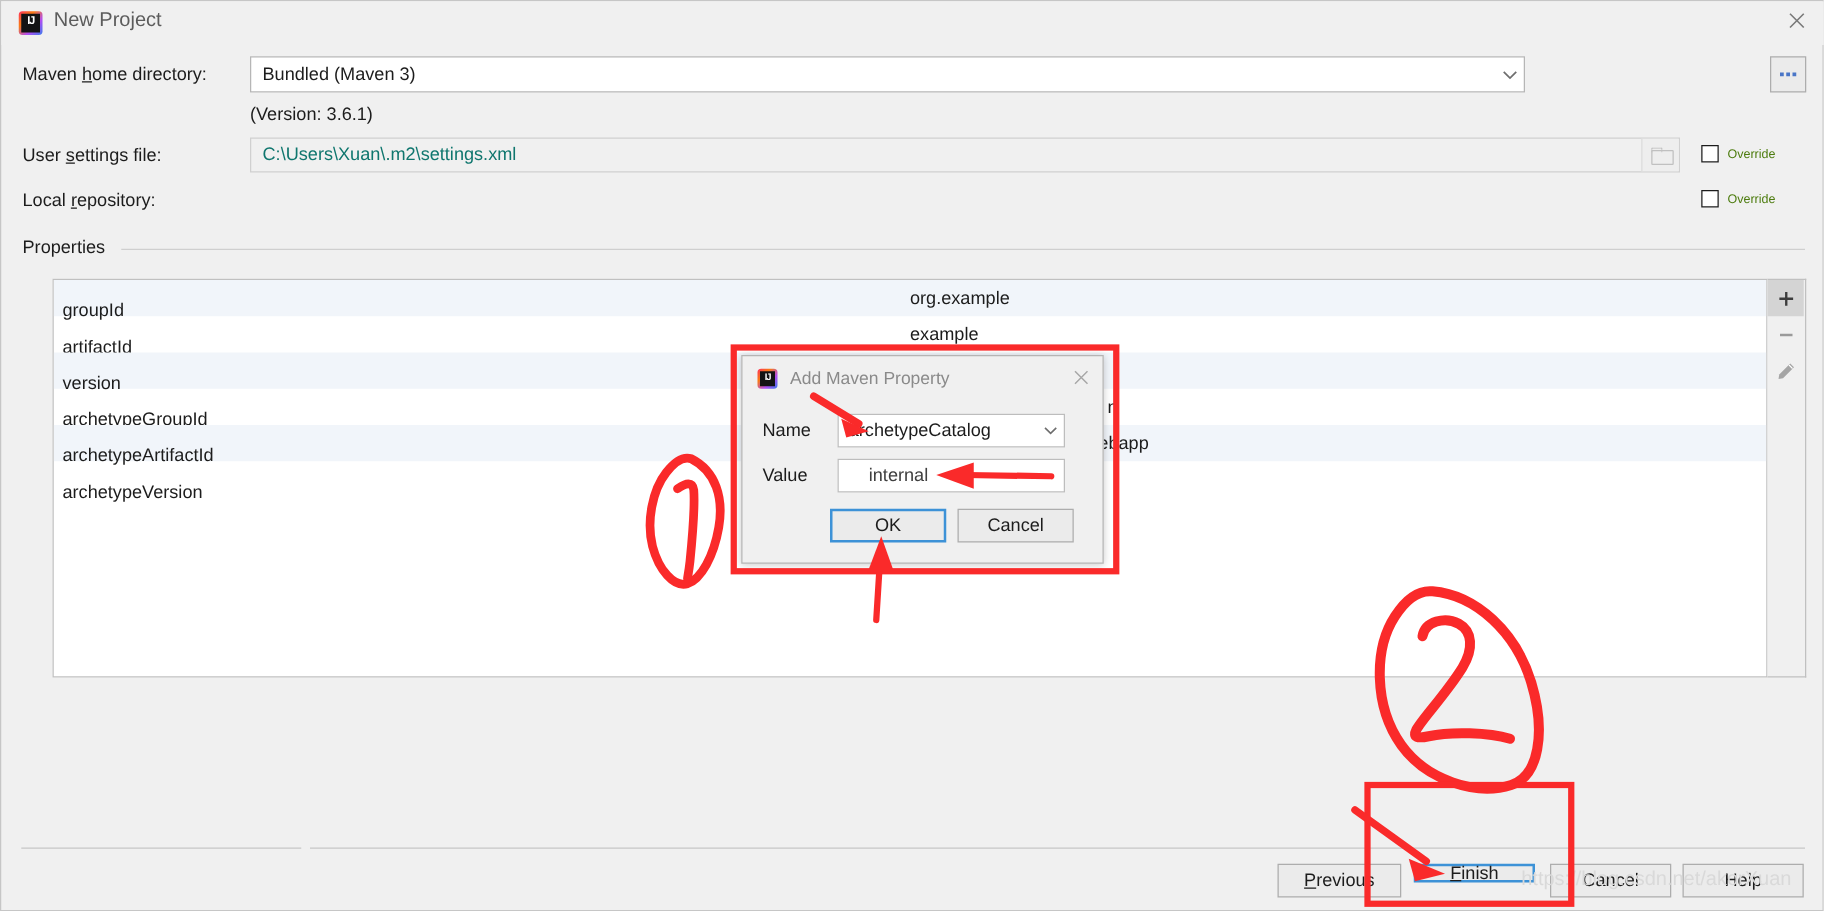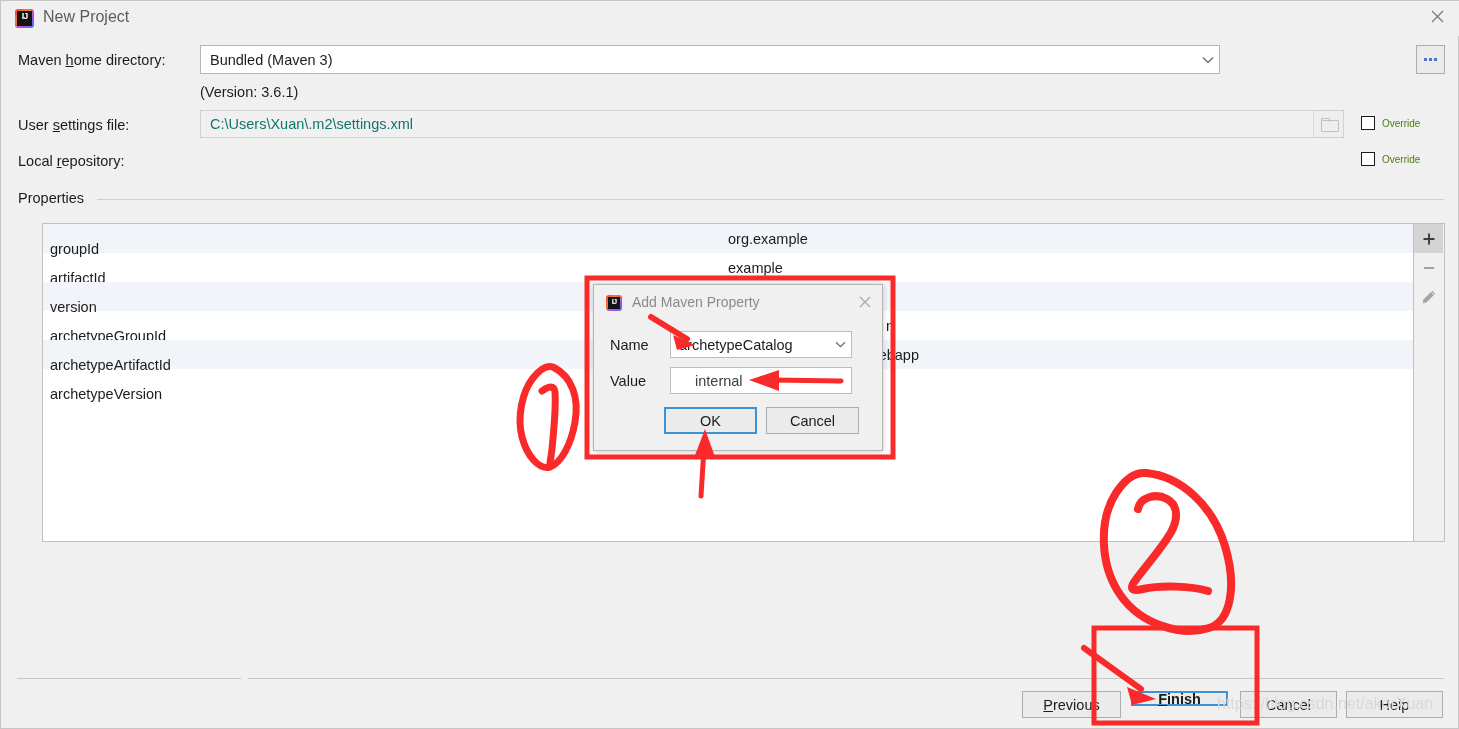--- a/index.html
+++ b/index.html
@@ -373,21 +373,21 @@
       </svg>
     </div>
   </div>
 
   <div class="sep" style="left:16px; top:677px; width:224px;"></div>
   <div class="sep" style="left:247px; top:677px; width:1196px;"></div>
 
   <div class="btn" style="left:1021px; top:690px; width:99px; height:27px;">
     <span><u>P</u>revious</span>
   </div>
-  <div class="btn primary" style="left:1130px; top:690px; width:97px; height:15px;font-weight:bold;">
+  <div class="btn primary" style="left:1130px; top:690px; width:97px; height:15px;">
     <span><u>F</u>inish</span>
   </div>
   <div class="btn" style="left:1239px; top:690px; width:97px; height:27px;">
     <span>Cancel</span>
   </div>
   <div class="btn" style="left:1345px; top:690px; width:97px; height:27px;">
     <span>Help</span>
   </div>
 
   <div class="watermark">https://blog.csdn.net/akorXuan</div>

